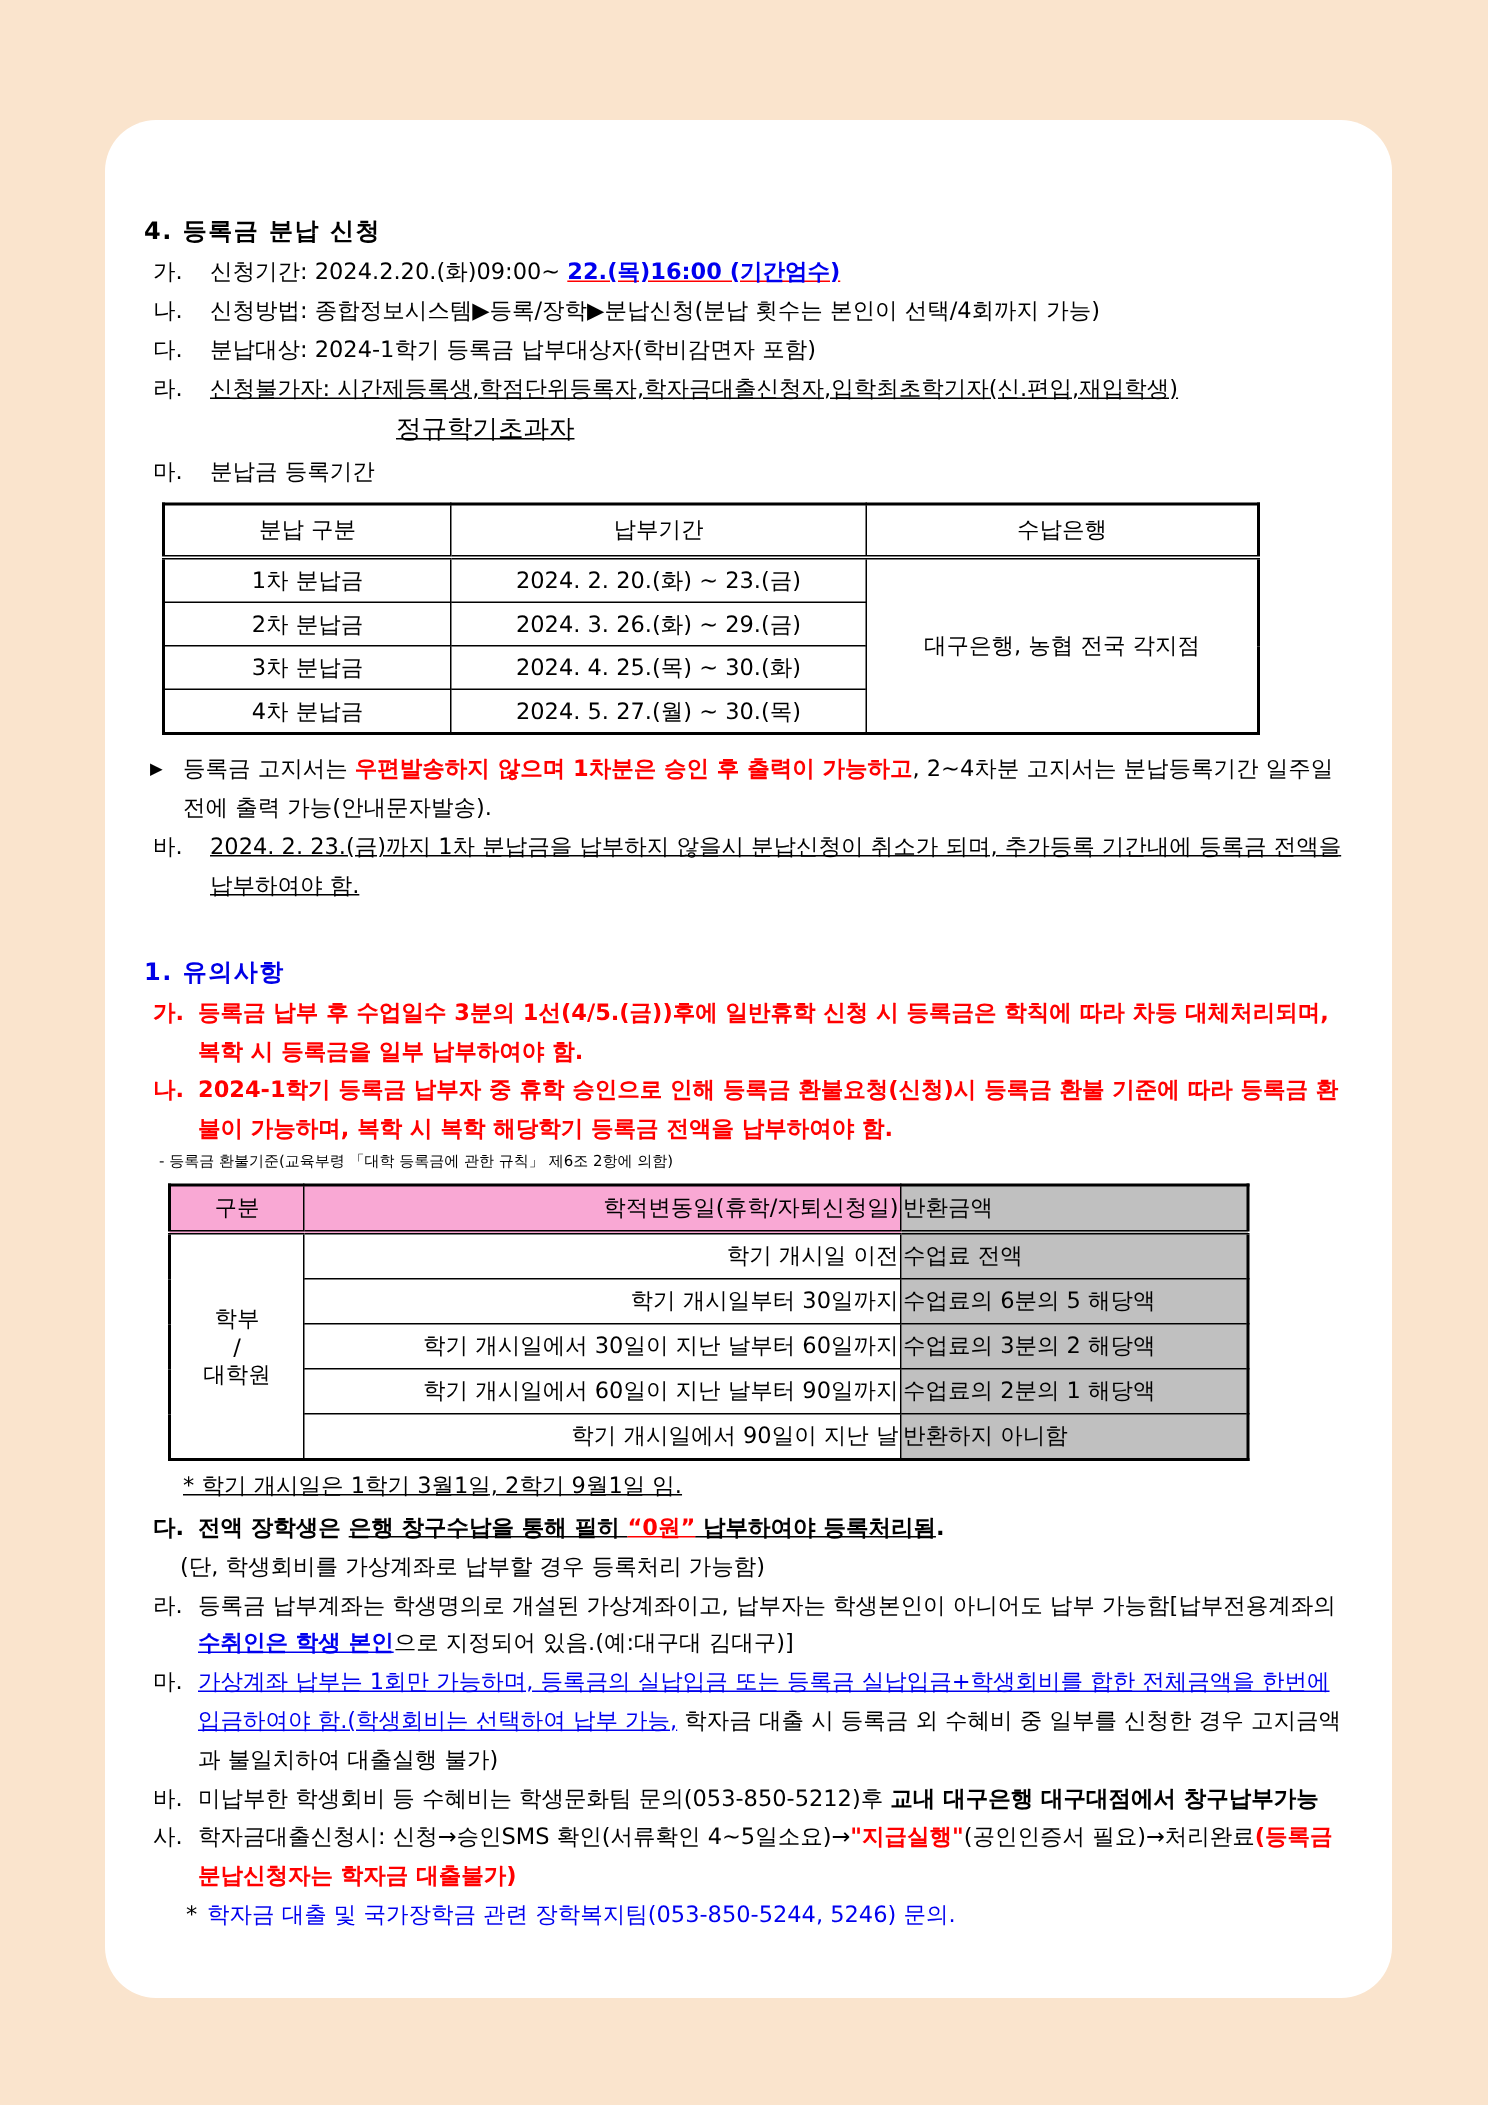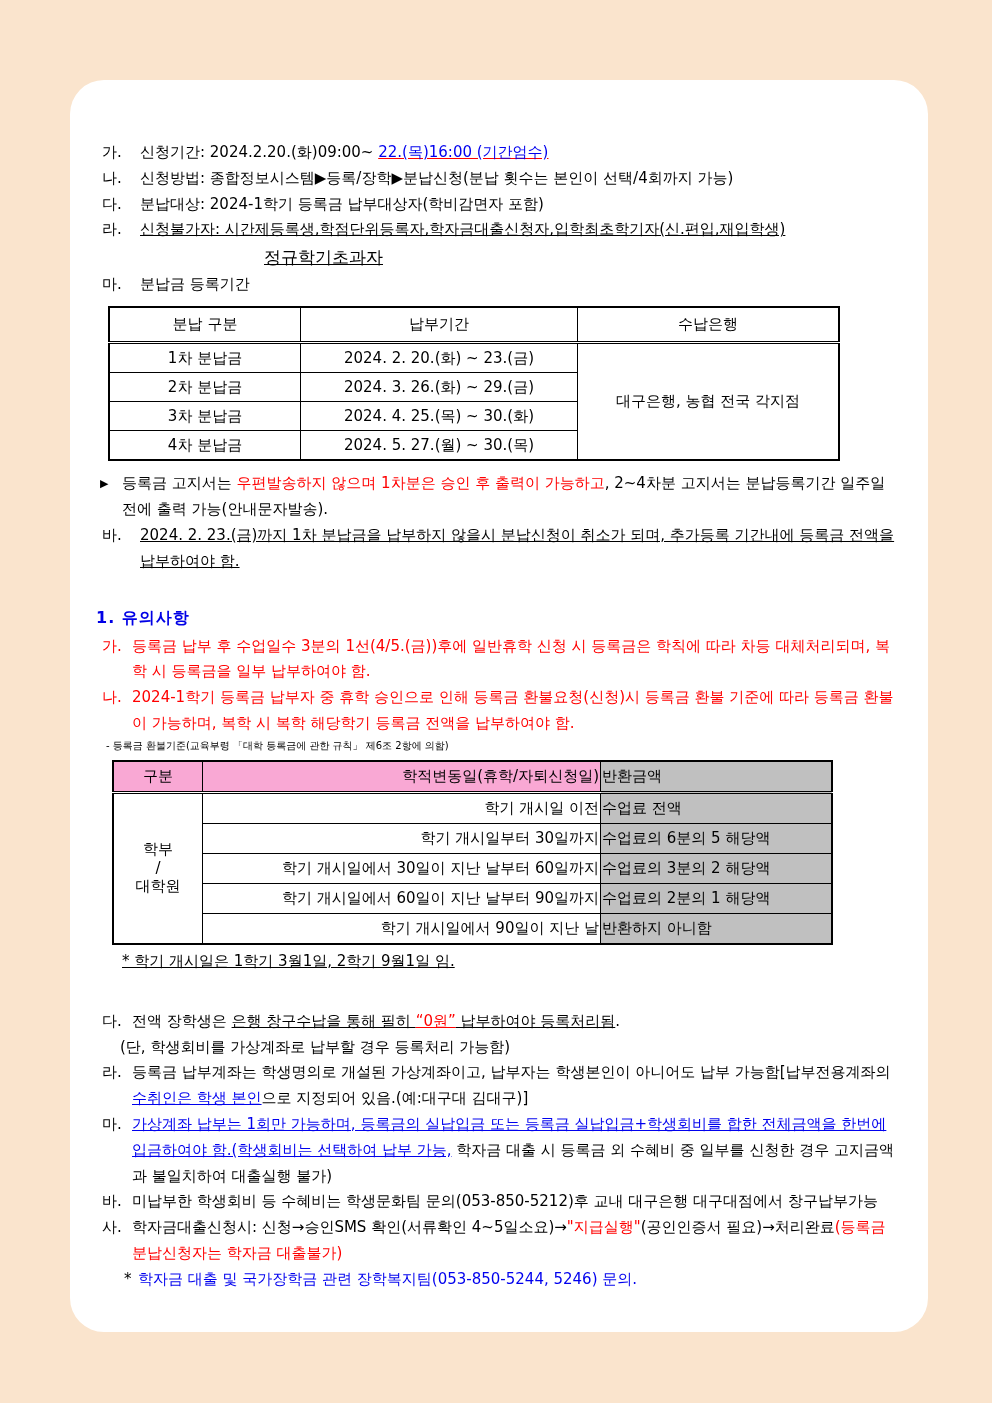--- a/index.html
+++ b/index.html
@@ -17,24 +17,24 @@
   .s-title{font-size:16px;font-weight:bold;line-height:1.7;letter-spacing:1px}
   .s4-title{color:#000;margin-bottom:2px}
   .s5-title{color:#0000e6;margin-bottom:2px}
   .item{display:flex;align-items:flex-start;font-size:15px;line-height:1.72;margin:0}
   .s4 .label{flex:0 0 44px;padding-left:6px;box-sizing:border-box;white-space:nowrap}
   .s5 .label{flex:0 0 36px;padding-left:6px;box-sizing:border-box;white-space:nowrap}
   .content{flex:1;min-width:0}
   .indent-line{margin-left:168px;font-size:17px;line-height:1.72}
   .sub-line{margin-left:24px;font-size:15px;line-height:1.72}
   .dash-line{margin-left:10px;font-size:10px;line-height:1.72}
-  .footnote-line{margin-left:26px;font-size:15px;line-height:1.72;margin-top:4px;margin-bottom:34px}
+  .footnote-line{margin-left:26px;font-size:15px;line-height:1.72;margin-top:4px;margin-bottom:2px}
   .gap-lg{height:30px}
 
-  .bold{font-weight:normal}
+  .bold{font-weight:bold}
   .red{color:#ff0000}
   .blue{color:#0000ee}
   .u{text-decoration:underline}
   .u-red{text-decoration:underline;text-decoration-color:#ff0000}
 
   table{border-collapse:collapse;border:2px solid #000;font-size:15px}
   th,td{border:1px solid #000;font-weight:normal}
   thead th{border-bottom:3px double #000;}
 
   .tbl1{width:720px;margin:8px 0 10px 12px;table-layout:fixed}
@@ -53,20 +53,21 @@
 
   .note{display:flex;align-items:flex-start;font-size:15px;line-height:1.72}
   .note .marker{flex:0 0 22px;padding-left:4px;font-size:11px;padding-top:4px}
 </style>
 </head>
 <body>
 
 <div class="card">
 
   <div class="s4">
+    <div class="s-title s4-title">4. 등록금 분납 신청</div>
 
     <div class="item">
       <span class="label">가.</span>
       <span class="content"><span>신청기간: 2024.2.20.(화)09:00~ </span><span class="blue bold u-red">22.(목)16:00 (기간엄수)</span></span>
     </div>
     <div class="item">
       <span class="label">나.</span>
       <span class="content"><span>신청방법: 종합정보시스템▶등록/장학▶분납신청(분납 횟수는 본인이 선택/4회까지 가능)</span></span>
     </div>
     <div class="item">

